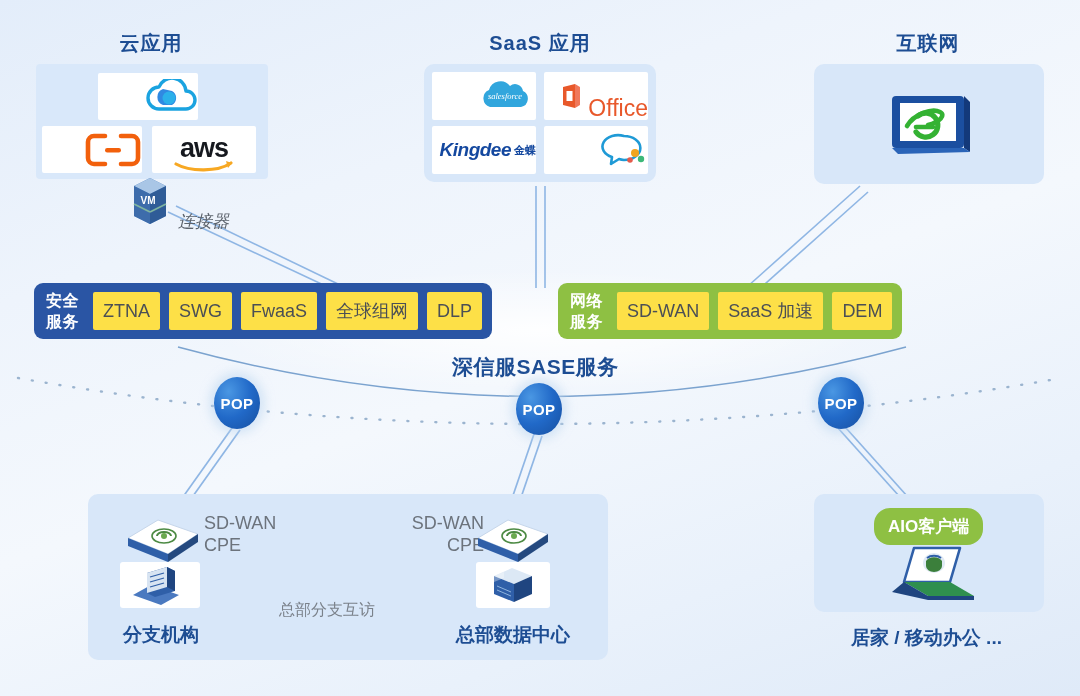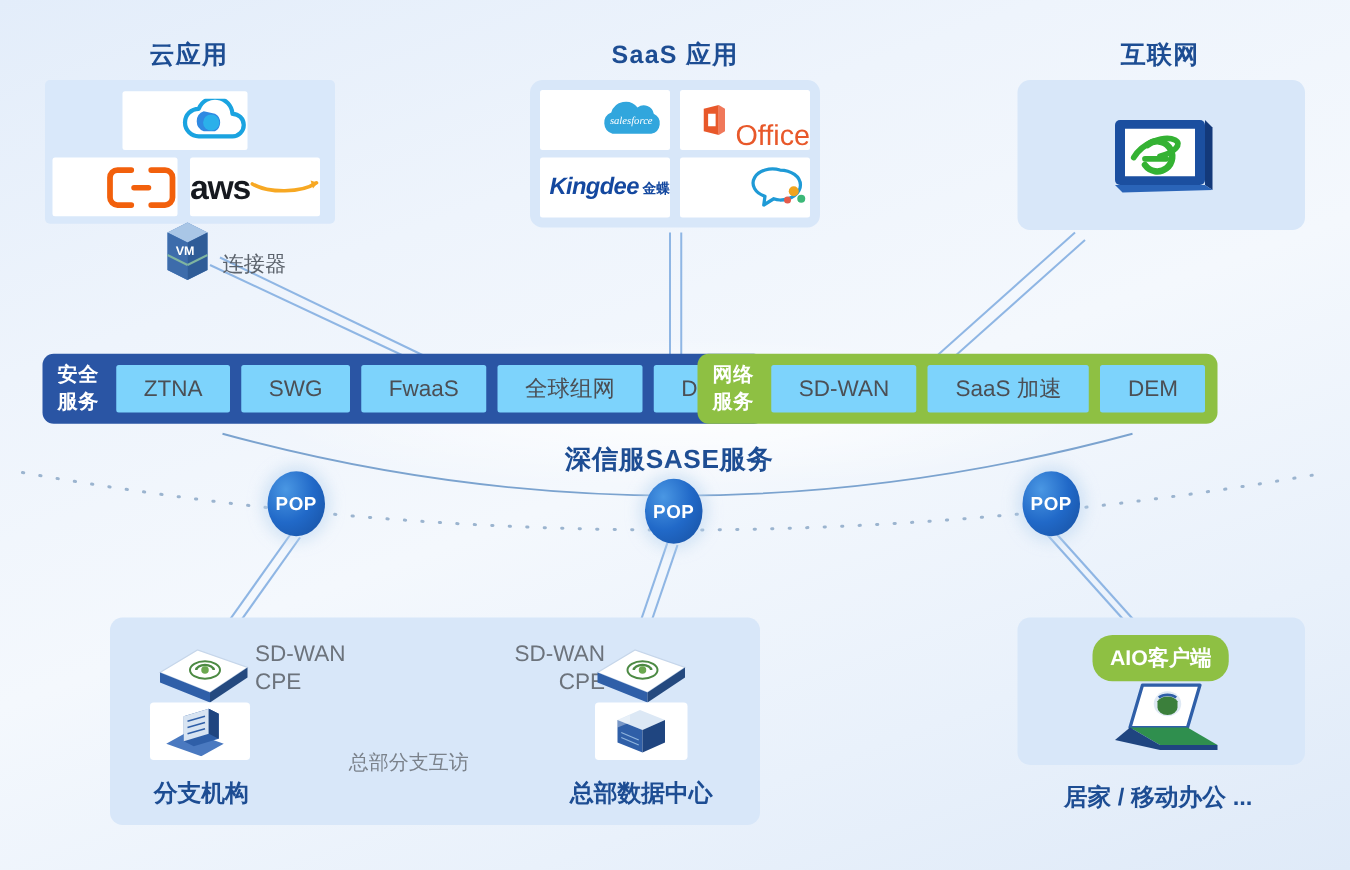--- a/index.html
+++ b/index.html
@@ -41,23 +41,23 @@
     gap: 9px;
   }
   .svc-bar.security { background: #2a55a4; }
   .svc-bar.network  { background: #8ec043; }
   .svc-bar-label {
     color: #ffffff; font-weight: bold; font-size: 16px;
     line-height: 21px; text-align: left; white-space: nowrap;
     padding: 0 5px 0 4px; letter-spacing: 0.5px; font-family: Liberation Serif, serif;
   }
   .chip {
-    background: #7dd3fc; color: #4b4f55;
+    background: #fde047; color: #4b4f55;
     font-size: 18px; line-height: 1;
-    padding: 10px 22px; border-radius: 2px;
+    padding: 10px 10px; border-radius: 2px;
     white-space: nowrap;
   }
   .svc-bar.network .chip { color: #4b4f55; }
 
   
   .sase-label {
     font-size: 21px; font-weight: bold; color: #1d4d93;
     white-space: nowrap; letter-spacing: 0.5px;
   }
 
@@ -162,40 +162,40 @@
   </div>
 
   <div class="abs tile" style="left:42px; top:126px; width:100px; height:47px;">
     <svg width="58" height="36" viewBox="0 0 58 36">
       <path d="M21 4 L10 4 A6 6 0 0 0 4 10 L4 26 A6 6 0 0 0 10 32 L21 32" fill="none" stroke="#f2600c" stroke-width="4.6" stroke-linecap="round" stroke-linejoin="round"></path>
       <path d="M37 4 L48 4 A6 6 0 0 1 54 10 L54 26 A6 6 0 0 1 48 32 L37 32" fill="none" stroke="#f2600c" stroke-width="4.6" stroke-linecap="round" stroke-linejoin="round"></path>
       <rect x="21" y="16" width="16" height="4.4" rx="2.2" fill="#f2600c"></rect>
     </svg>
   </div>
 
-  <div class="abs tile" style="left:152px; top:126px; width:104px; height:47px; ">
+  <div class="abs tile" style="left:152px; top:126px; width:104px; height:47px; flex-direction:column;">
     <span style="font-size:27px; font-weight:bold; color:#16191f; line-height:24px; letter-spacing:-1px;">aws</span>
     <svg width="60" height="13" viewBox="0 0 60 13">
       <path d="M2 4 C 16 12, 44 12, 57 3" fill="none" stroke="#f7a823" stroke-width="3.1" stroke-linecap="round"></path>
       <path d="M52 1 L58 3 L54 8 Z" fill="#f7a823"></path>
     </svg>
   </div>
 
   <div class="abs" style="left:128px; top:174px;">
     <svg width="44" height="50" viewBox="0 0 44 50">
       <polygon points="6,12 22,4 38,12 38,42 22,50 6,42" fill="#4d7fc0"></polygon>
       <polygon points="6,12 22,4 38,12 22,20" fill="#a9c6e6"></polygon>
       <polygon points="6,12 22,20 22,50 6,42" fill="#3d6cab"></polygon>
       <polygon points="22,20 38,12 38,42 22,50" fill="#2f5c97"></polygon>
       <line x1="6" y1="30" x2="22" y2="38" stroke="#7fb5a0" stroke-width="1.6"></line>
       <line x1="22" y1="38" x2="38" y2="30" stroke="#7fb5a0" stroke-width="1.6"></line>
       <text x="20" y="30" font-family="Liberation Sans, sans-serif" font-size="10" font-weight="bold" fill="#ffffff" text-anchor="middle">VM</text>
     </svg>
   </div>
-  <div class="abs vm-text" style="left:178px; top:200px;">连接器</div>
+  <div class="abs vm-text" style="left:178px; top:210px;font-style:italic;">连接器</div>
 
   <div class="abs group-title" style="left:480px; top:30px; width:120px;">SaaS 应用</div>
 
   <div class="abs panel-soft" style="left:424px; top:64px; width:232px; height:118px;"></div>
 
   <div class="abs tile" style="left:432px; top:72px; width:104px; height:48px;">
     <svg width="62" height="40" viewBox="0 0 62 40">
       <path d="M16 31 A9 9 0 0 1 15 14 A12 12 0 0 1 36 10 A8 8 0 0 1 49 15 A8.5 8.5 0 0 1 47 31 Z" fill="#31a6dd"></path>
       <text x="31" y="23" font-family="Liberation Serif, serif" font-style="italic" font-size="8.5" fill="#ffffff" text-anchor="middle">salesforce</text>
     </svg>

